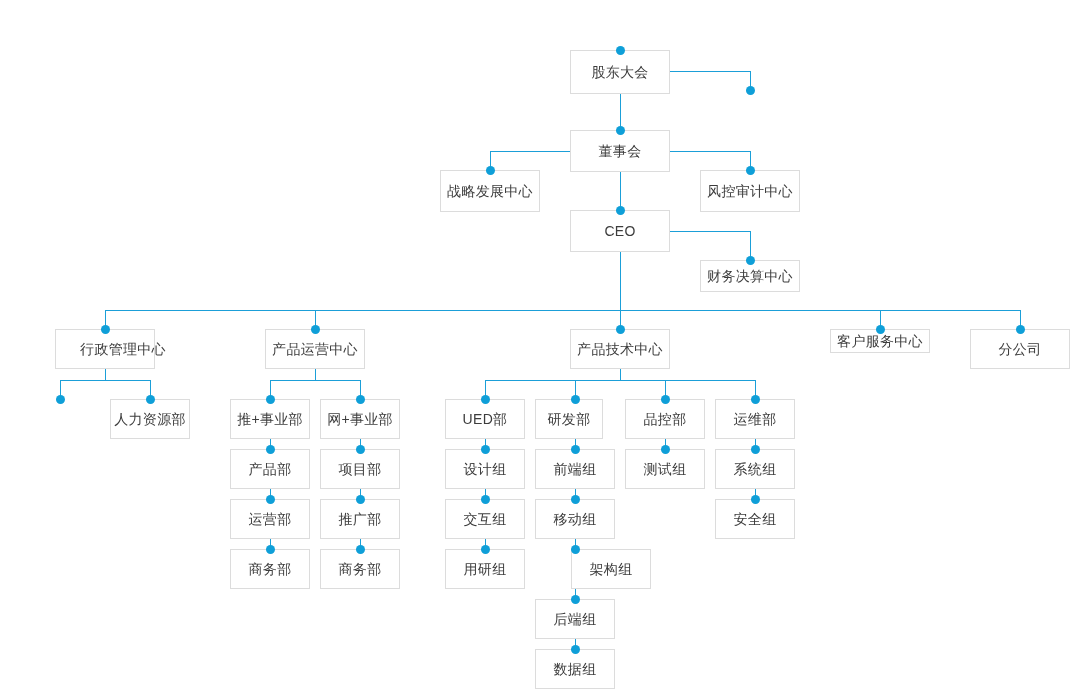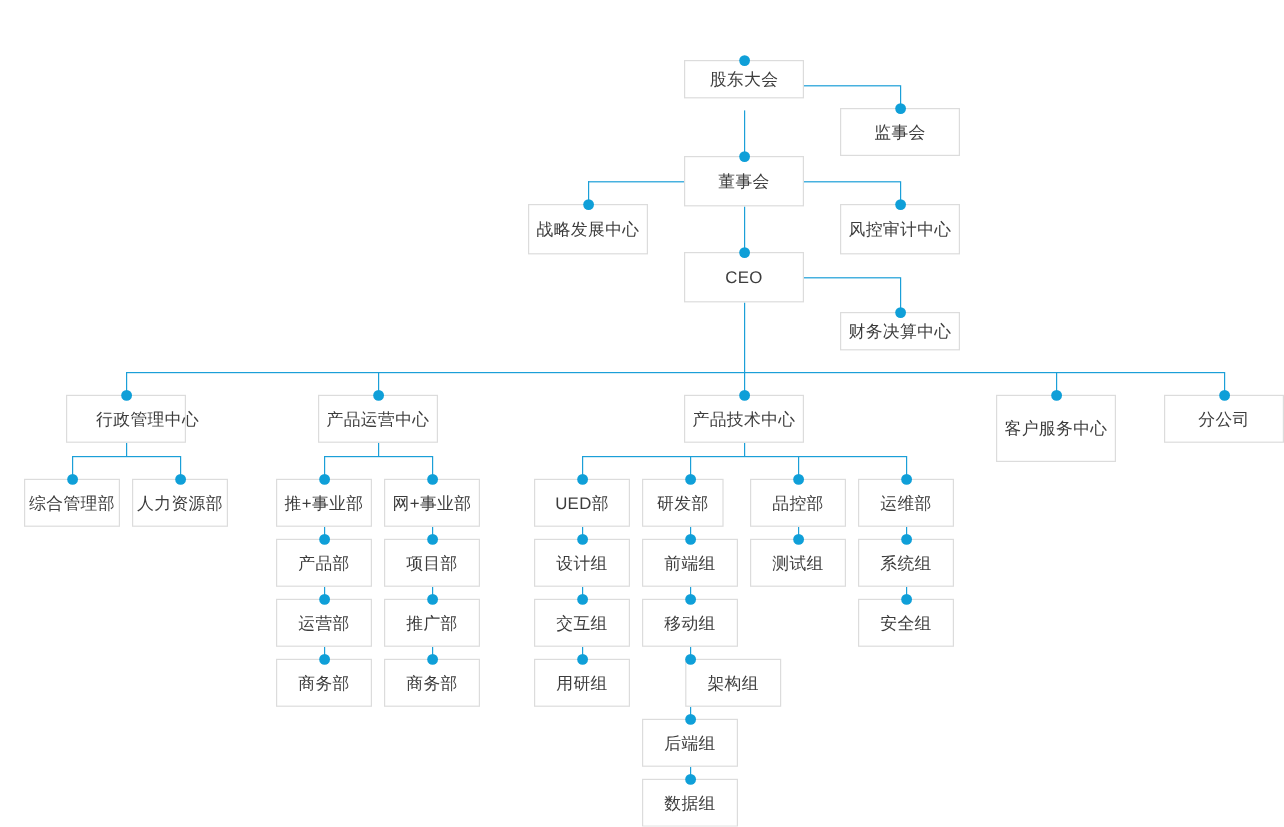--- a/index.html
+++ b/index.html
@@ -93,45 +93,43 @@
     <div class="edge v" style="background: rgb(27, 159, 216); left: 485px; top: 489px; height: 14px;"></div>
     <div class="edge v" style="background: rgb(27, 159, 216); left: 485px; top: 539px; height: 14px;"></div>
     <div class="edge v" style="background: rgb(27, 159, 216); left: 575px; top: 439px; height: 14px;"></div>
     <div class="edge v" style="background: rgb(27, 159, 216); left: 575px; top: 489px; height: 14px;"></div>
     <div class="edge v" style="background: rgb(27, 159, 216); left: 575px; top: 539px; height: 14px;"></div>
     <div class="edge v" style="background: rgb(27, 159, 216); left: 575px; top: 589px; height: 14px;"></div>
     <div class="edge v" style="background: rgb(27, 159, 216); left: 575px; top: 639px; height: 14px;"></div>
     <div class="edge v" style="background: rgb(27, 159, 216); left: 665px; top: 439px; height: 14px;"></div>
     <div class="edge v" style="background: rgb(27, 159, 216); left: 755px; top: 439px; height: 14px;"></div>
     <div class="edge v" style="background: rgb(27, 159, 216); left: 755px; top: 489px; height: 14px;"></div>
-    <div class="node" style="left: 570px; top: 50px; width: 100px; height: 32px; border-color: rgb(220, 220, 220); background: rgb(255, 255, 255); color: rgb(60, 60, 60);">股东大会</div>
+    <div class="node" style="left: 570px; top: 50px; width: 100px; height: 44px; border-color: rgb(220, 220, 220); background: rgb(255, 255, 255); color: rgb(60, 60, 60);">股东大会</div>
     <div class="dot" style="background: rgb(15, 159, 216); left: 615.5px; top: 45.5px;"></div>
-    <div class="node" style="left: 700px; top: 90px; width: 100px; height: 40px; border-color: rgb(220, 220, 220); background: rgb(255, 255, 255); color: rgb(60, 60, 60);">监事会</div>
     <div class="dot" style="background: rgb(15, 159, 216); left: 745.5px; top: 85.5px;"></div>
     <div class="node" style="left: 570px; top: 130px; width: 100px; height: 42px; border-color: rgb(220, 220, 220); background: rgb(255, 255, 255); color: rgb(60, 60, 60);">董事会</div>
     <div class="dot" style="background: rgb(15, 159, 216); left: 615.5px; top: 125.5px;"></div>
     <div class="node" style="left: 440px; top: 170px; width: 100px; height: 42px; border-color: rgb(220, 220, 220); background: rgb(255, 255, 255); color: rgb(60, 60, 60);">战略发展中心</div>
     <div class="dot" style="background: rgb(15, 159, 216); left: 485.5px; top: 165.5px;"></div>
     <div class="node" style="left: 700px; top: 170px; width: 100px; height: 42px; border-color: rgb(220, 220, 220); background: rgb(255, 255, 255); color: rgb(60, 60, 60);">风控审计中心</div>
     <div class="dot" style="background: rgb(15, 159, 216); left: 745.5px; top: 165.5px;"></div>
     <div class="node" style="left: 570px; top: 210px; width: 100px; height: 42px; border-color: rgb(220, 220, 220); background: rgb(255, 255, 255); color: rgb(60, 60, 60);">CEO</div>
     <div class="dot" style="background: rgb(15, 159, 216); left: 615.5px; top: 205.5px;"></div>
     <div class="node" style="left: 700px; top: 260px; width: 100px; height: 32px; border-color: rgb(220, 220, 220); background: rgb(255, 255, 255); color: rgb(60, 60, 60);">财务决算中心</div>
     <div class="dot" style="background: rgb(15, 159, 216); left: 745.5px; top: 255.5px;"></div>
     <div class="node" style="left: 55px; top: 329px; width: 100px; height: 40px; border-color: rgb(220, 220, 220); background: rgb(255, 255, 255); color: rgb(60, 60, 60); padding-left: 36px;">行政管理中心</div>
     <div class="dot" style="background: rgb(15, 159, 216); left: 100.5px; top: 324.5px;"></div>
     <div class="node" style="left: 265px; top: 329px; width: 100px; height: 40px; border-color: rgb(220, 220, 220); background: rgb(255, 255, 255); color: rgb(60, 60, 60);">产品运营中心</div>
     <div class="dot" style="background: rgb(15, 159, 216); left: 310.5px; top: 324.5px;"></div>
     <div class="node" style="left: 570px; top: 329px; width: 100px; height: 40px; border-color: rgb(220, 220, 220); background: rgb(255, 255, 255); color: rgb(60, 60, 60);">产品技术中心</div>
     <div class="dot" style="background: rgb(15, 159, 216); left: 615.5px; top: 324.5px;"></div>
-    <div class="node" style="left: 830px; top: 329px; width: 100px; height: 56px; border-color: rgb(220, 220, 220); background: rgb(255, 255, 255); color: rgb(60, 60, 60);">客户服务中心</div>
+    <div class="node" style="left: 830px; top: 329px; width: 100px; height: 24px; border-color: rgb(220, 220, 220); background: rgb(255, 255, 255); color: rgb(60, 60, 60);">客户服务中心</div>
     <div class="dot" style="background: rgb(15, 159, 216); left: 875.5px; top: 324.5px;"></div>
     <div class="node" style="left: 970px; top: 329px; width: 100px; height: 40px; border-color: rgb(220, 220, 220); background: rgb(255, 255, 255); color: rgb(60, 60, 60);">分公司</div>
     <div class="dot" style="background: rgb(15, 159, 216); left: 1015.5px; top: 324.5px;"></div>
-    <div class="node" style="left: 20px; top: 399px; width: 80px; height: 40px; border-color: rgb(220, 220, 220); background: rgb(255, 255, 255); color: rgb(60, 60, 60);">综合管理部</div>
     <div class="dot" style="background: rgb(15, 159, 216); left: 55.5px; top: 394.5px;"></div>
     <div class="node" style="left: 110px; top: 399px; width: 80px; height: 40px; border-color: rgb(220, 220, 220); background: rgb(255, 255, 255); color: rgb(60, 60, 60);">人力资源部</div>
     <div class="dot" style="background: rgb(15, 159, 216); left: 145.5px; top: 394.5px;"></div>
     <div class="node" style="left: 230px; top: 399px; width: 80px; height: 40px; border-color: rgb(220, 220, 220); background: rgb(255, 255, 255); color: rgb(60, 60, 60);">推+事业部</div>
     <div class="dot" style="background: rgb(15, 159, 216); left: 265.5px; top: 394.5px;"></div>
     <div class="node" style="left: 230px; top: 449px; width: 80px; height: 40px; border-color: rgb(220, 220, 220); background: rgb(255, 255, 255); color: rgb(60, 60, 60);">产品部</div>
     <div class="dot" style="background: rgb(15, 159, 216); left: 265.5px; top: 444.5px;"></div>
     <div class="node" style="left: 230px; top: 499px; width: 80px; height: 40px; border-color: rgb(220, 220, 220); background: rgb(255, 255, 255); color: rgb(60, 60, 60);">运营部</div>
     <div class="dot" style="background: rgb(15, 159, 216); left: 265.5px; top: 494.5px;"></div>
     <div class="node" style="left: 230px; top: 549px; width: 80px; height: 40px; border-color: rgb(220, 220, 220); background: rgb(255, 255, 255); color: rgb(60, 60, 60);">商务部</div>

